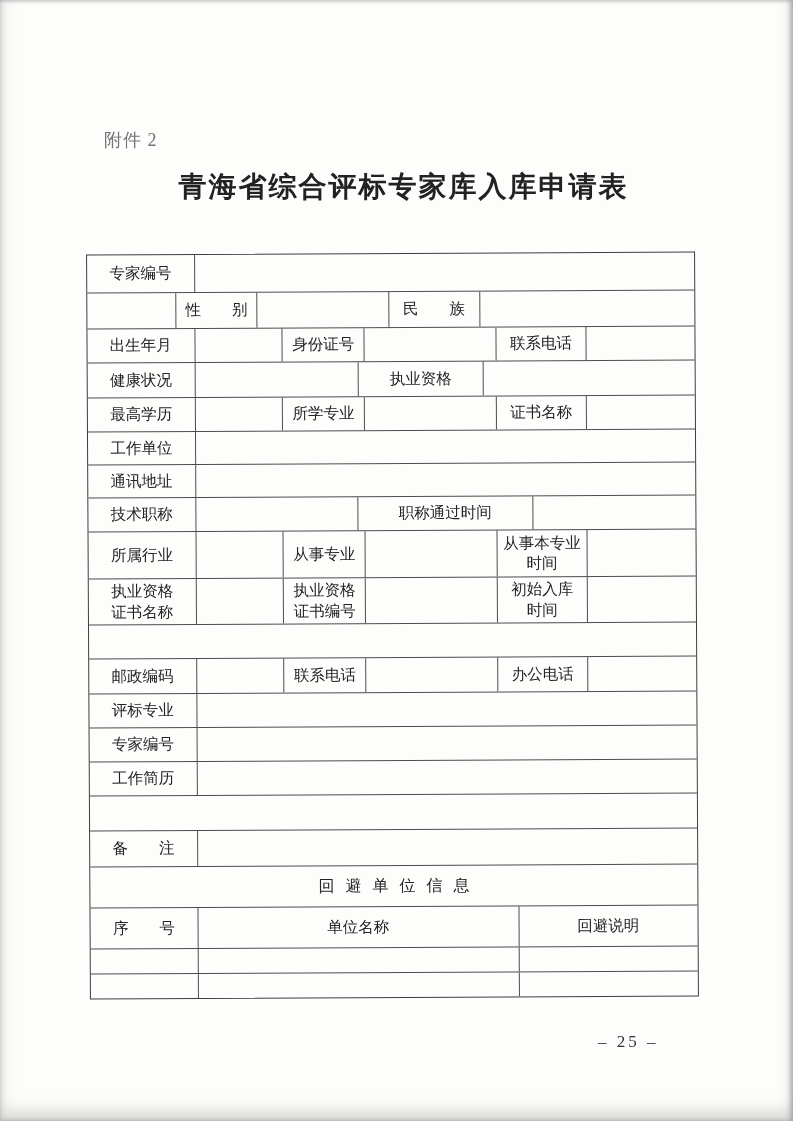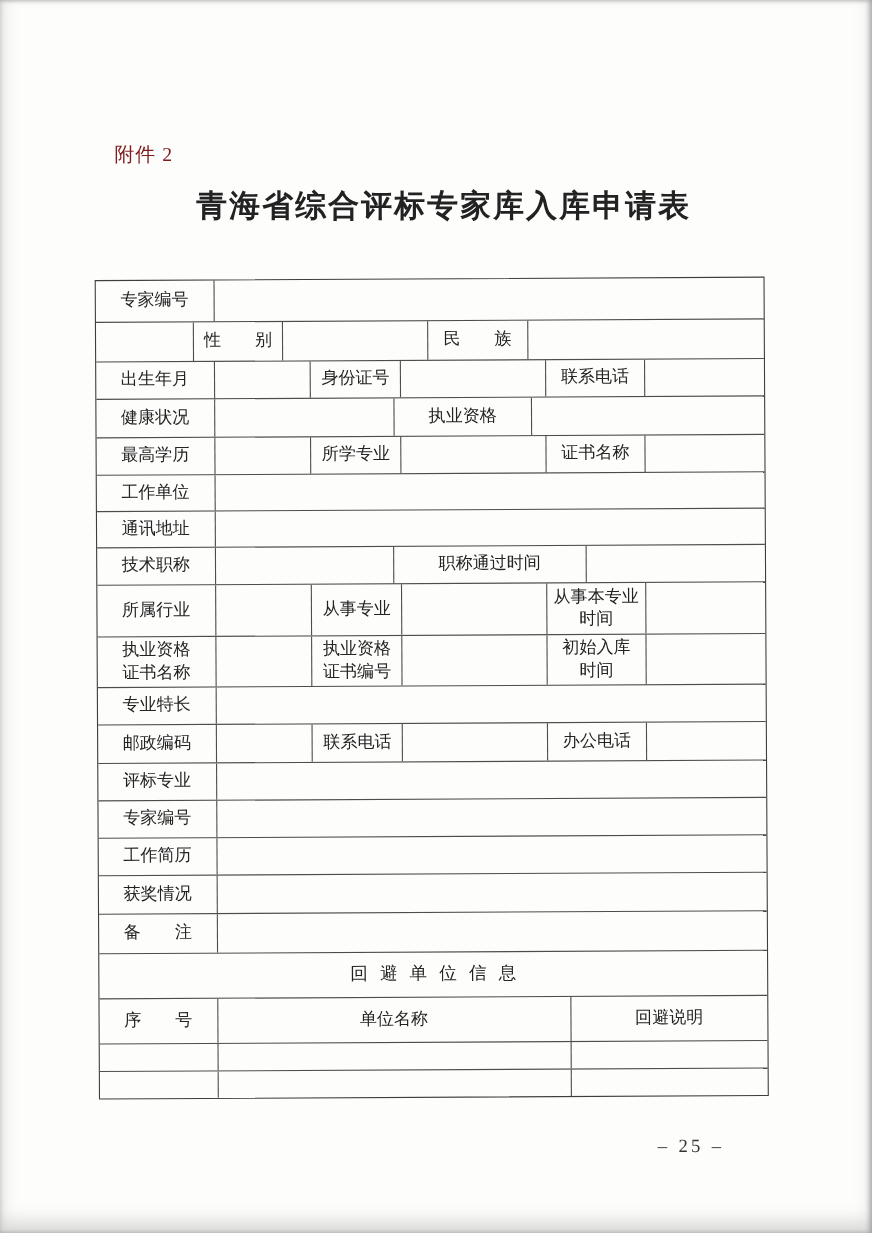--- a/index.html
+++ b/index.html
@@ -15,21 +15,21 @@
     color:#262626;
     overflow:hidden;
     box-shadow:
       inset -3px 0 4px rgba(110,110,110,0.45),
       inset 0 -10px 16px rgba(130,130,130,0.30),
       inset 2px 0 4px rgba(160,160,160,0.22),
       inset 0 2px 3px rgba(180,180,180,0.18);
   }
   .attachment{
     position:absolute;left:104px;top:128px;
-    font-size:18px;letter-spacing:1px;color:#7f1d1d;
+    font-size:18px;letter-spacing:1px;color:#737373;
   }
   .doc-title{
     position:absolute;left:0;top:168px;width:100%;
     text-align:center;text-indent:14px;
     font-size:28px;font-weight:bold;letter-spacing:2px;color:#222;
   }
   .form-table{
     position:absolute;left:88px;top:253px;width:609px;
     border:1.5px solid #3e3e3e;
     transform:rotate(-0.3deg);
@@ -138,21 +138,20 @@
       <div class="cell" style="width:14.45%"></div>
       <div class="cell pre" style="width:13.46%">执业资格
 证书编号</div>
       <div class="cell" style="width:21.67%"></div>
       <div class="cell pre" style="width:14.94%">初始入库
 时间</div>
       <div class="cell" style="width:17.91%"></div>
     </div>
 
     <div class="row" style="height:33px">
-      <div class="cell" style="width:17.57%">专业特长</div>
       <div class="cell" style="width:82.43%"></div>
     </div>
 
     <div class="row" style="height:34px">
       <div class="cell" style="width:17.57%">邮政编码</div>
       <div class="cell" style="width:14.45%"></div>
       <div class="cell" style="width:13.46%">联系电话</div>
       <div class="cell" style="width:21.67%"></div>
       <div class="cell" style="width:14.94%">办公电话</div>
       <div class="cell" style="width:17.91%"></div>
@@ -167,21 +166,20 @@
       <div class="cell" style="width:17.57%">专家编号</div>
       <div class="cell" style="width:82.43%"></div>
     </div>
 
     <div class="row" style="height:33px">
       <div class="cell" style="width:17.57%">工作简历</div>
       <div class="cell" style="width:82.43%"></div>
     </div>
 
     <div class="row" style="height:34px">
-      <div class="cell" style="width:17.57%">获奖情况</div>
       <div class="cell" style="width:82.43%"></div>
     </div>
 
     <div class="row" style="height:35px">
       <div class="cell" style="width:17.57%">备　　注</div>
       <div class="cell" style="width:82.43%"></div>
     </div>
 
     <div class="row" style="height:40px">
       <div class="cell section-title" style="width:100%">回避单位信息</div>

